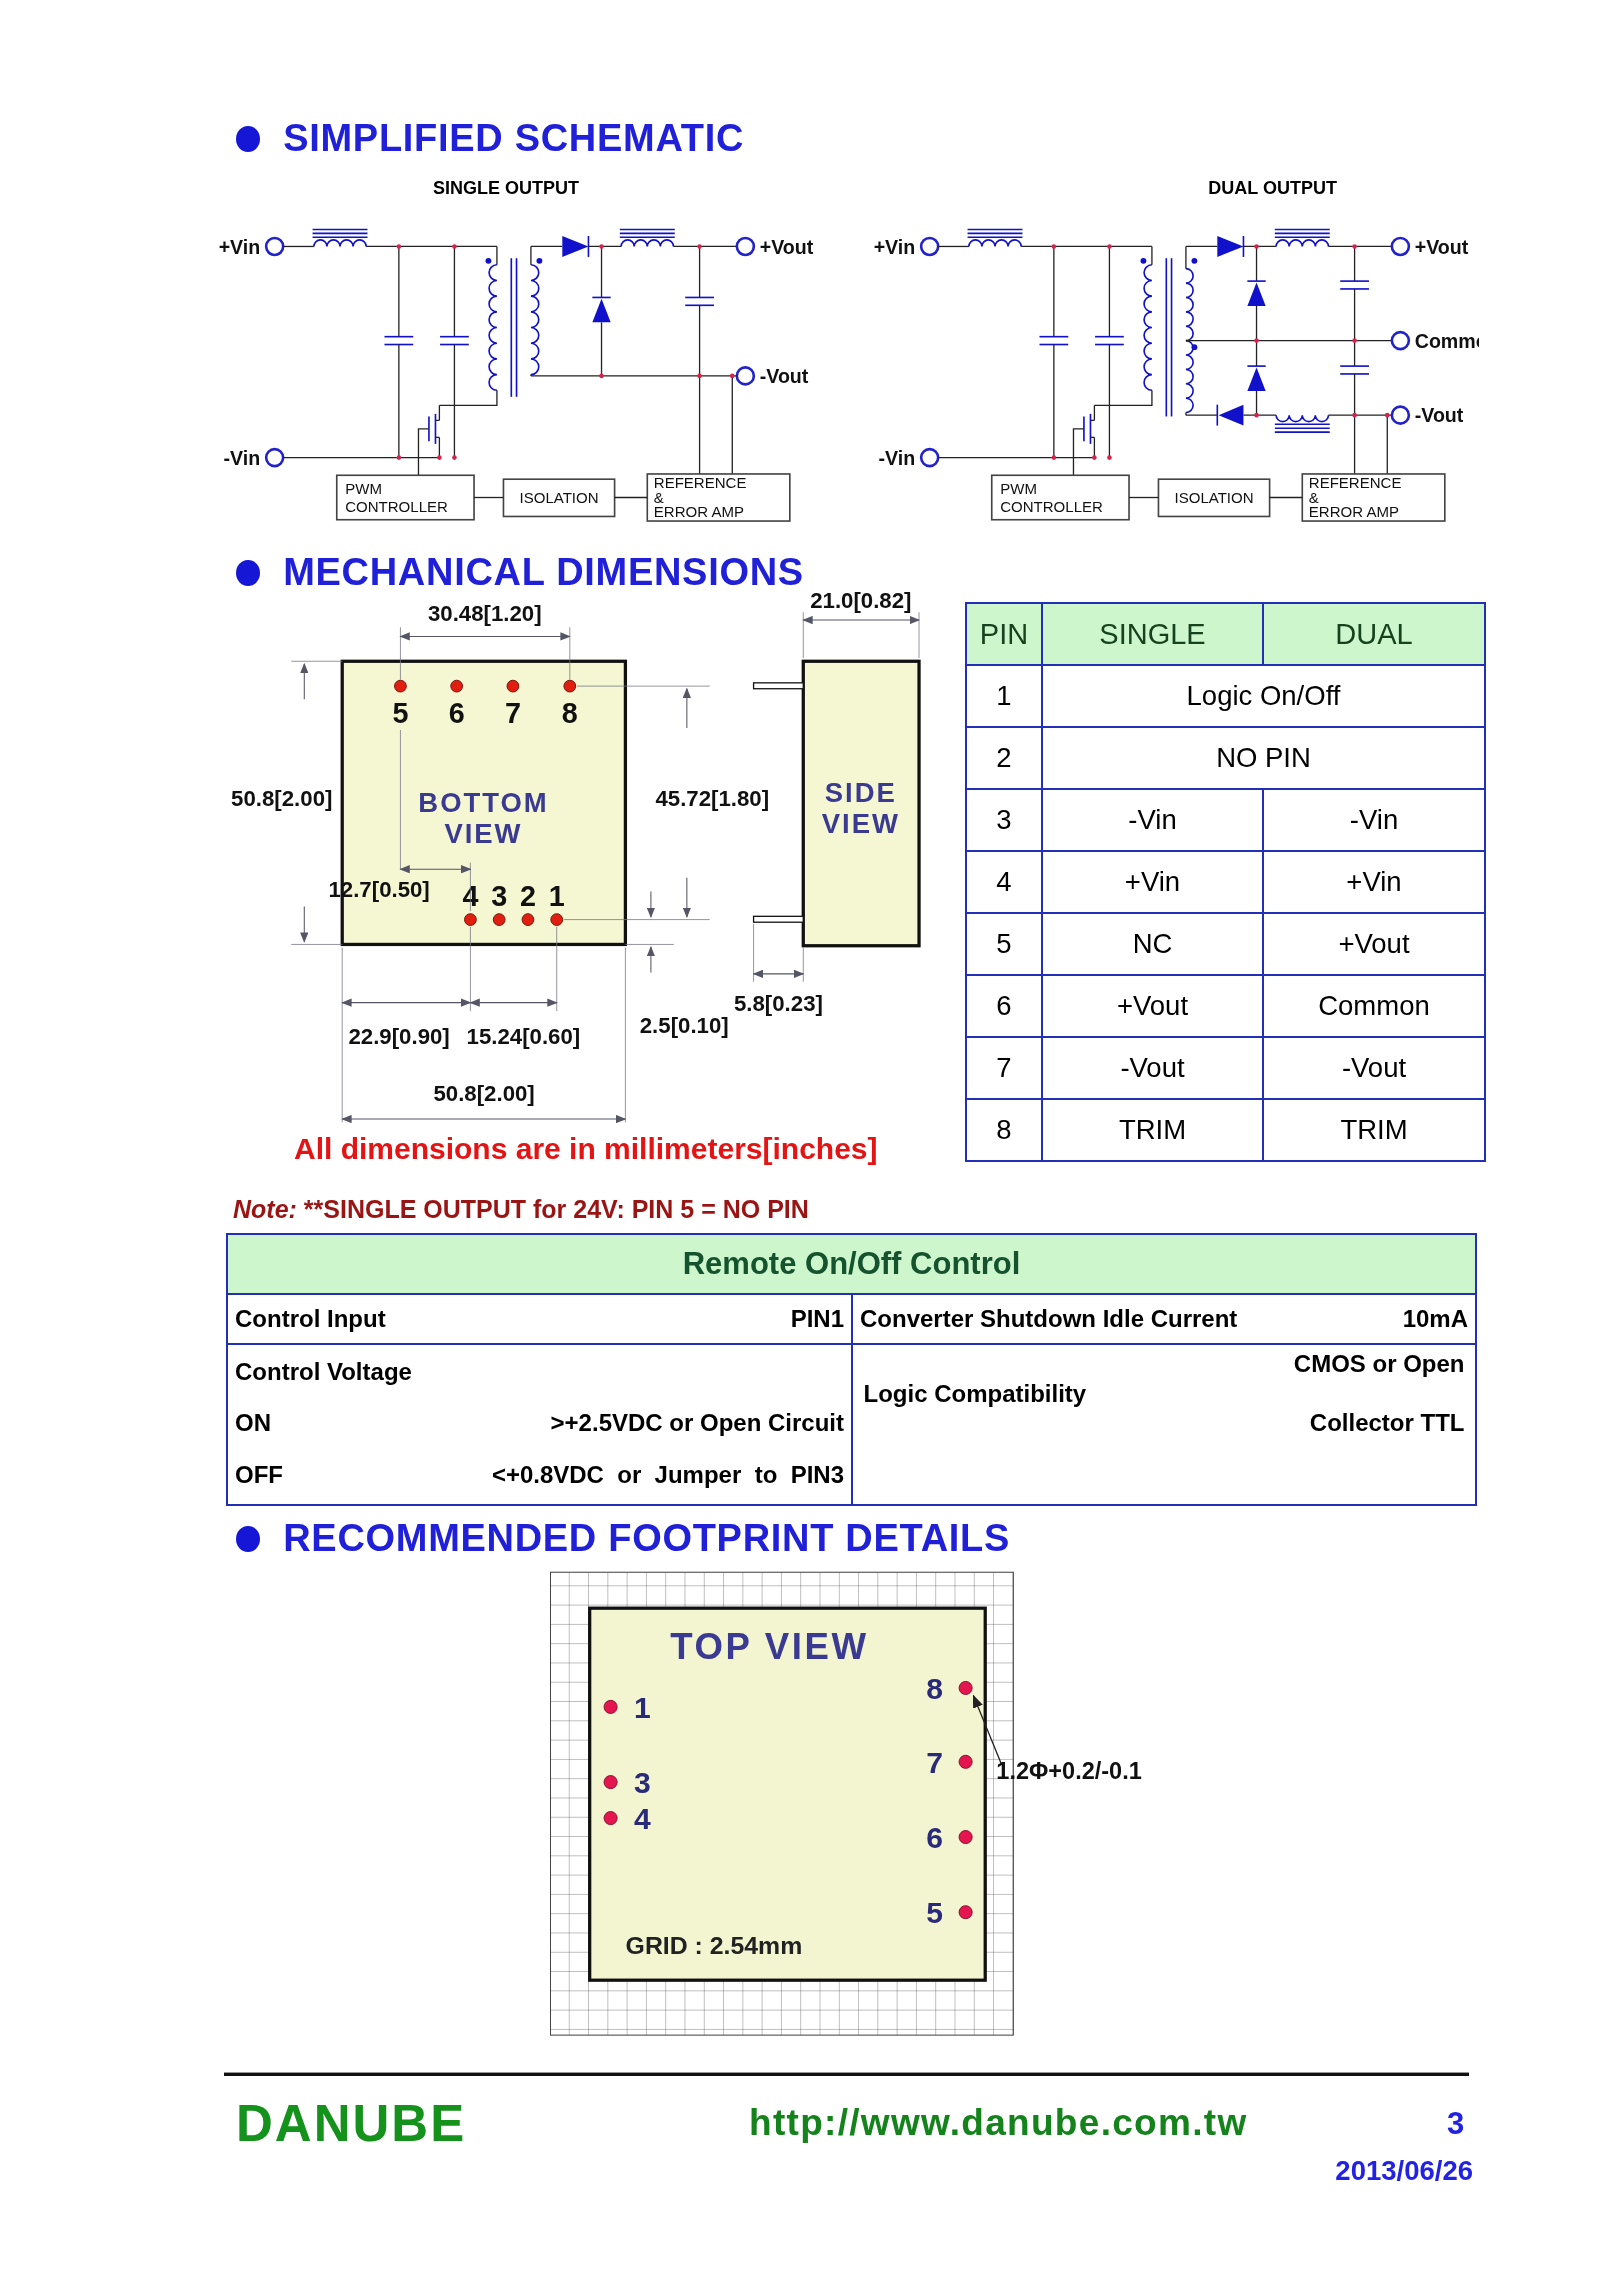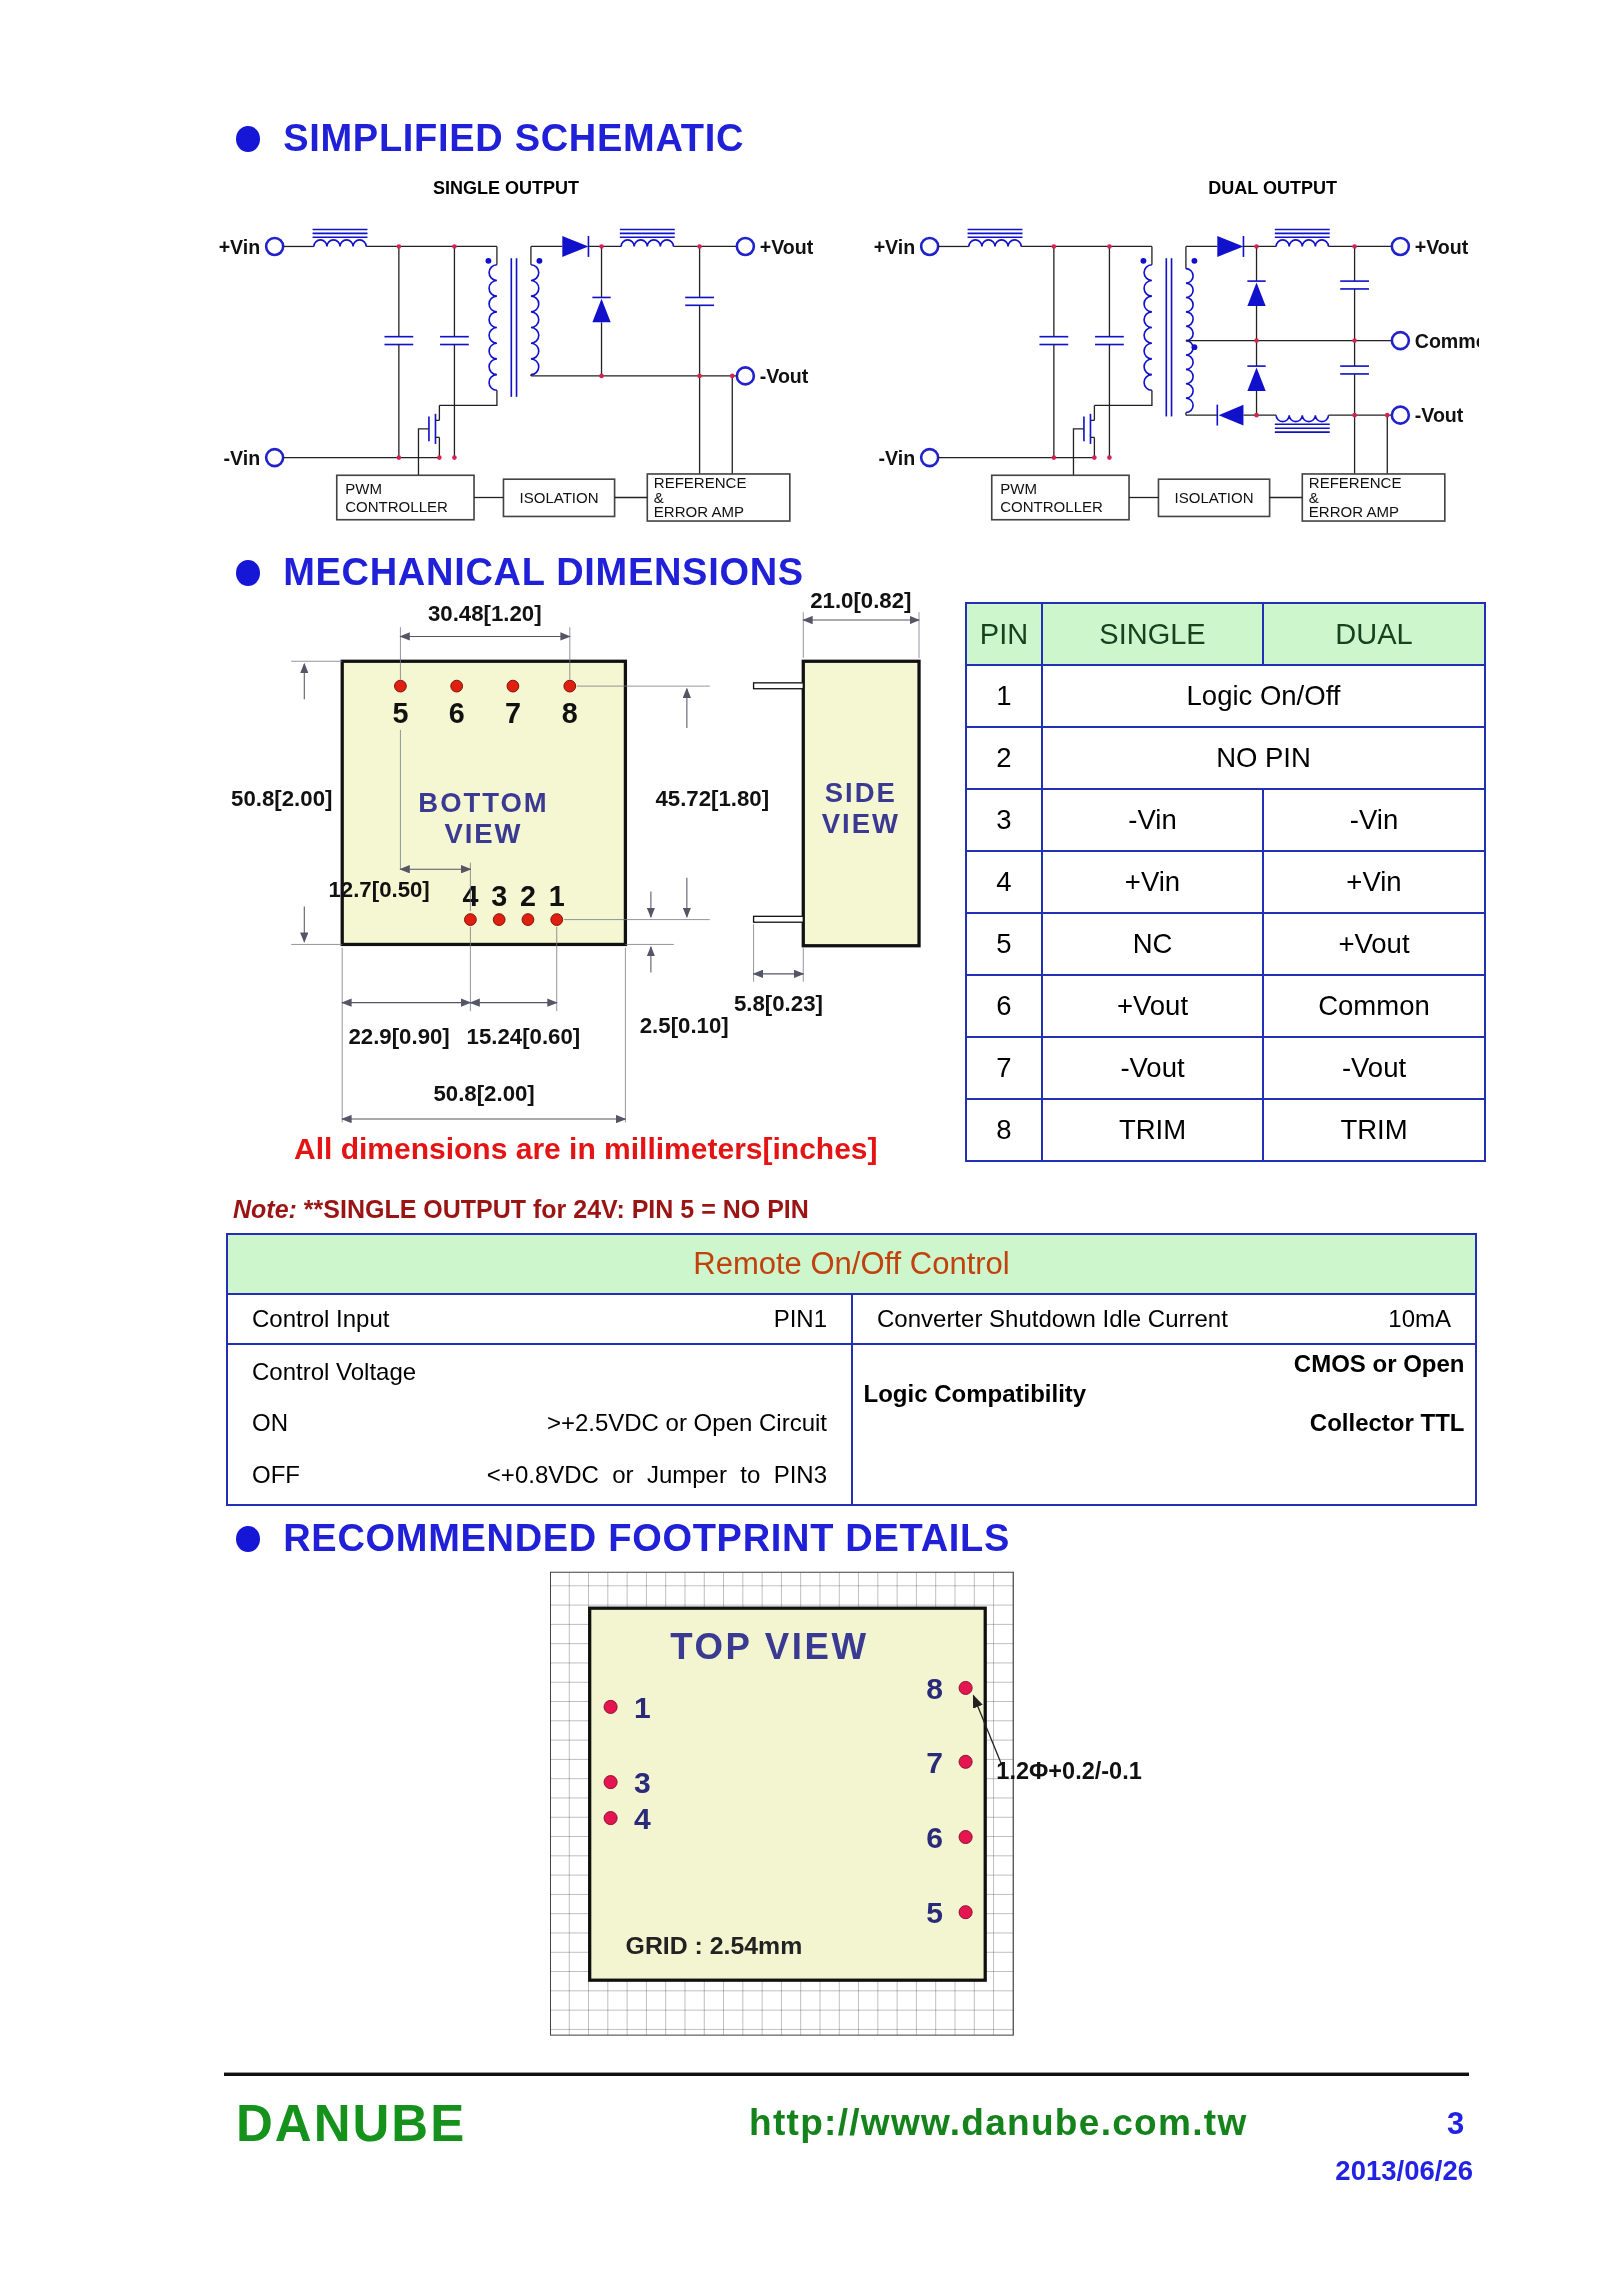--- a/index.html
+++ b/index.html
@@ -29,23 +29,23 @@
   
   .pin-table{position:absolute;left:965px;top:602px;border-collapse:collapse;table-layout:fixed}
   .pin-table td{border:2px solid #2230b8;text-align:center;vertical-align:middle;font-weight:normal;font-size:27.5px;background:#fff}
   .pin-table td.hd{background:#cdf6cd;color:#16431d;font-size:29px}
   
   .units-note{position:absolute;left:294px;top:1132px;font-size:30px;font-weight:bold;color:#e51414;white-space:nowrap}
   .note-line{position:absolute;left:233px;top:1195px;font-size:25px;font-weight:bold;color:#9a1414;white-space:nowrap}
   .note-line .np{font-style:italic}
   
   .remote{position:absolute;left:226px;top:1233px;width:1247px;border:2.6px solid #2230b8;background:#fff}
-  .remote-head{height:58px;background:#cdf6cd;border-bottom:2.6px solid #2230b8;display:flex;align-items:center;justify-content:center;color:#c2410c;font-size:31px;font-weight:normal}
+  .remote-head{height:58px;background:#cdf6cd;border-bottom:2.6px solid #2230b8;display:flex;align-items:center;justify-content:center;color:#14532d;font-size:31px;font-weight:bold}
   .remote-body{display:grid;grid-template-columns:623px 1fr}
-  .rrow{display:flex;justify-content:space-between;align-items:center;padding:0 24px;font-weight:normal;font-size:24px;white-space:pre}
+  .rrow{display:flex;justify-content:space-between;align-items:center;padding:0 7px;font-weight:bold;font-size:24px;white-space:pre}
   .rl1{height:48px;border-bottom:2.6px solid #2230b8}
   .rl2{height:149px;display:flex;flex-direction:column;justify-content:space-between;padding:3.9px 0 6.5px 0}
   .rl2 .rrow{height:46px}
   .rcol-r{border-left:2.6px solid #2230b8}
   .rr1,.rr2{height:48px;border-bottom:2.6px solid #2230b8}
   .rr3{height:98px;display:flex;justify-content:space-between;align-items:stretch;padding:0 10.5px;font-weight:bold;font-size:24px}
   .rr3 .llab{display:flex;align-items:center}
   .rr3 .vals{display:flex;flex-direction:column;justify-content:space-between;text-align:right;padding:5.2px 0 6.5px 0}
   
   .fp-pin{fill:#e5154f;stroke:#8a0f35;stroke-width:1.5}

